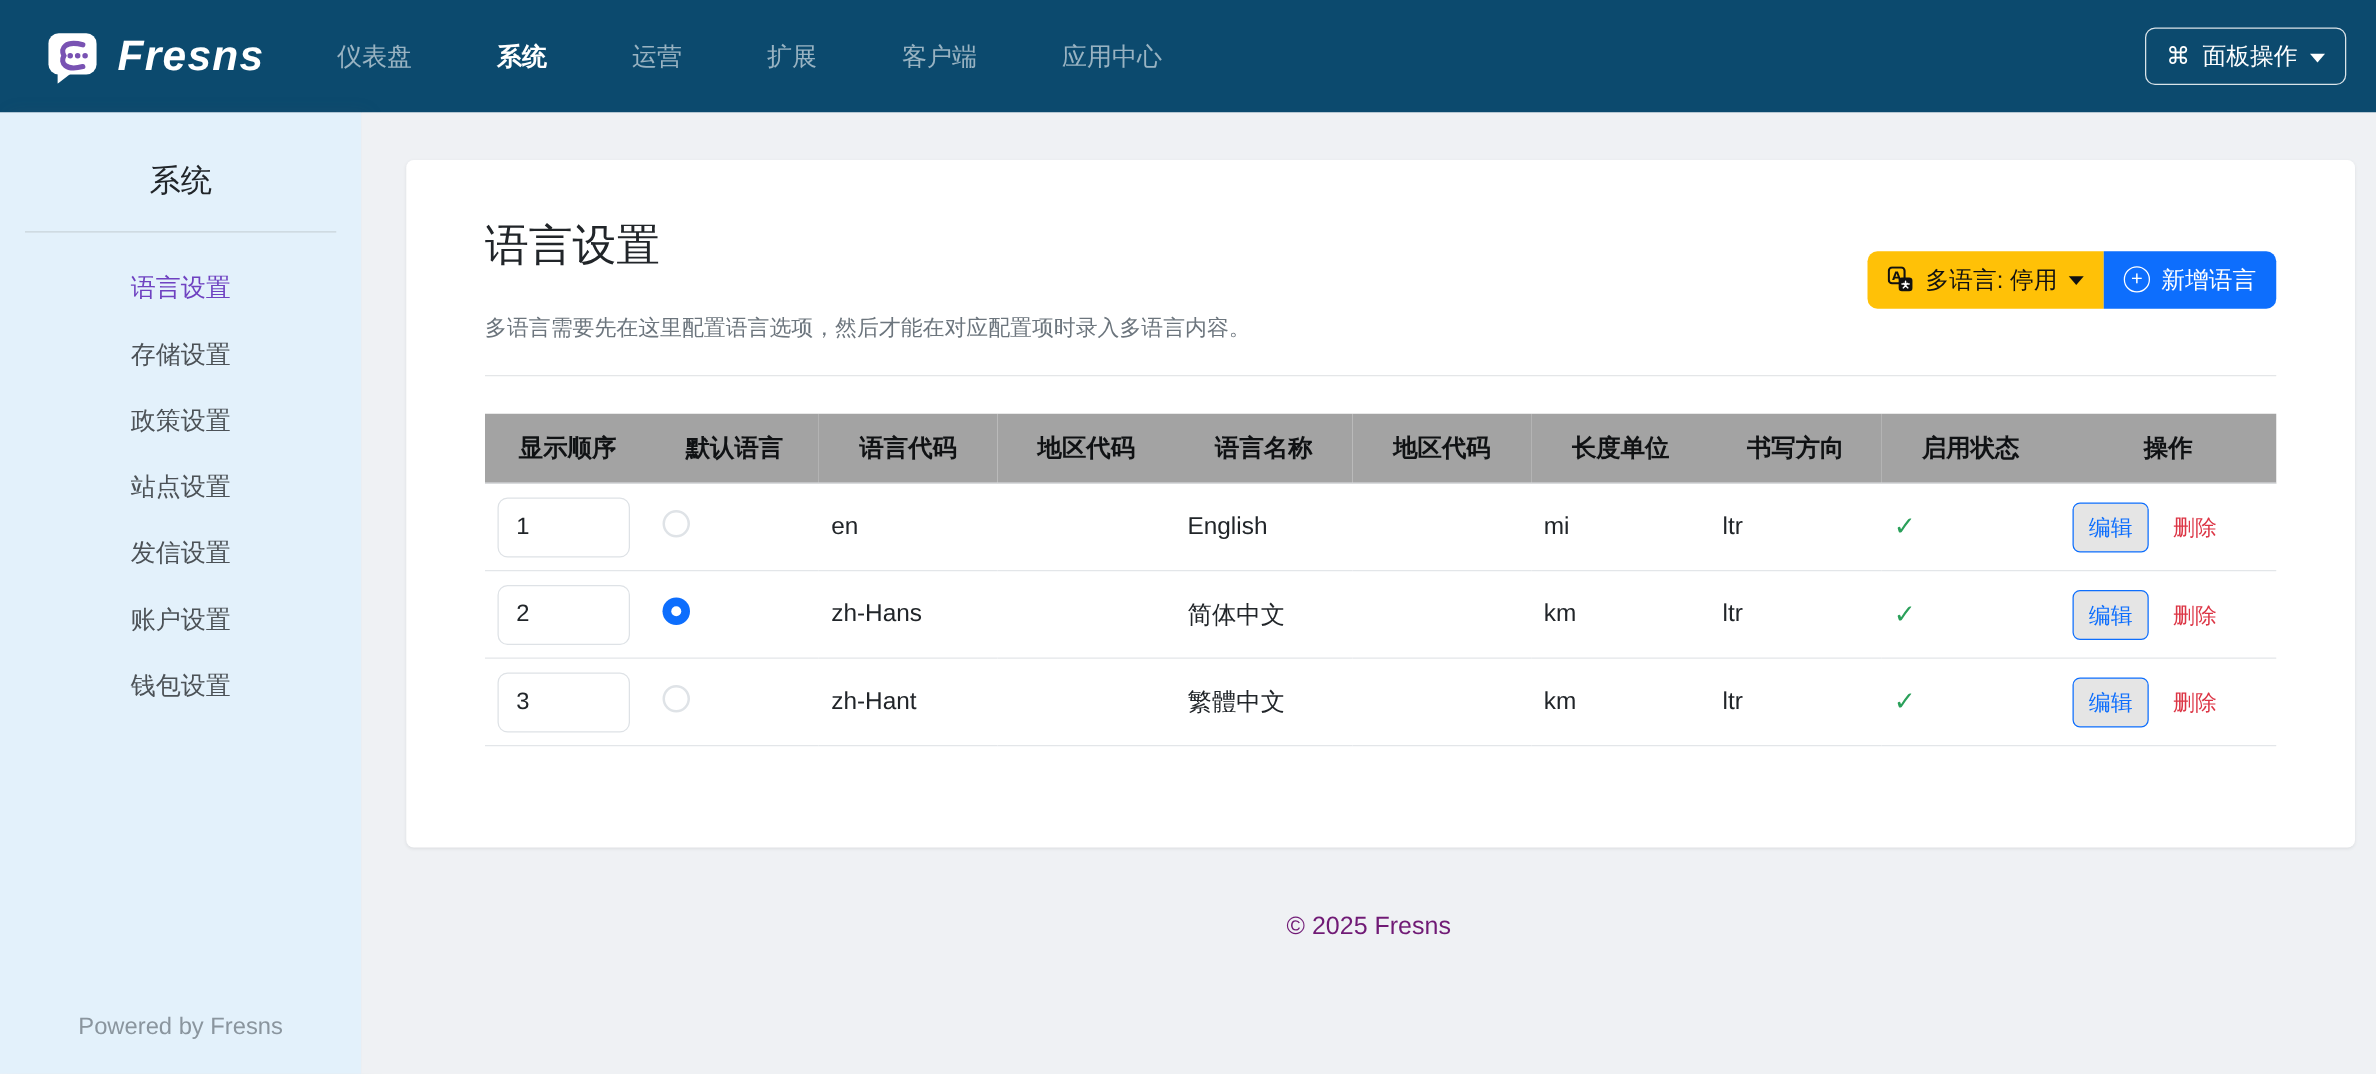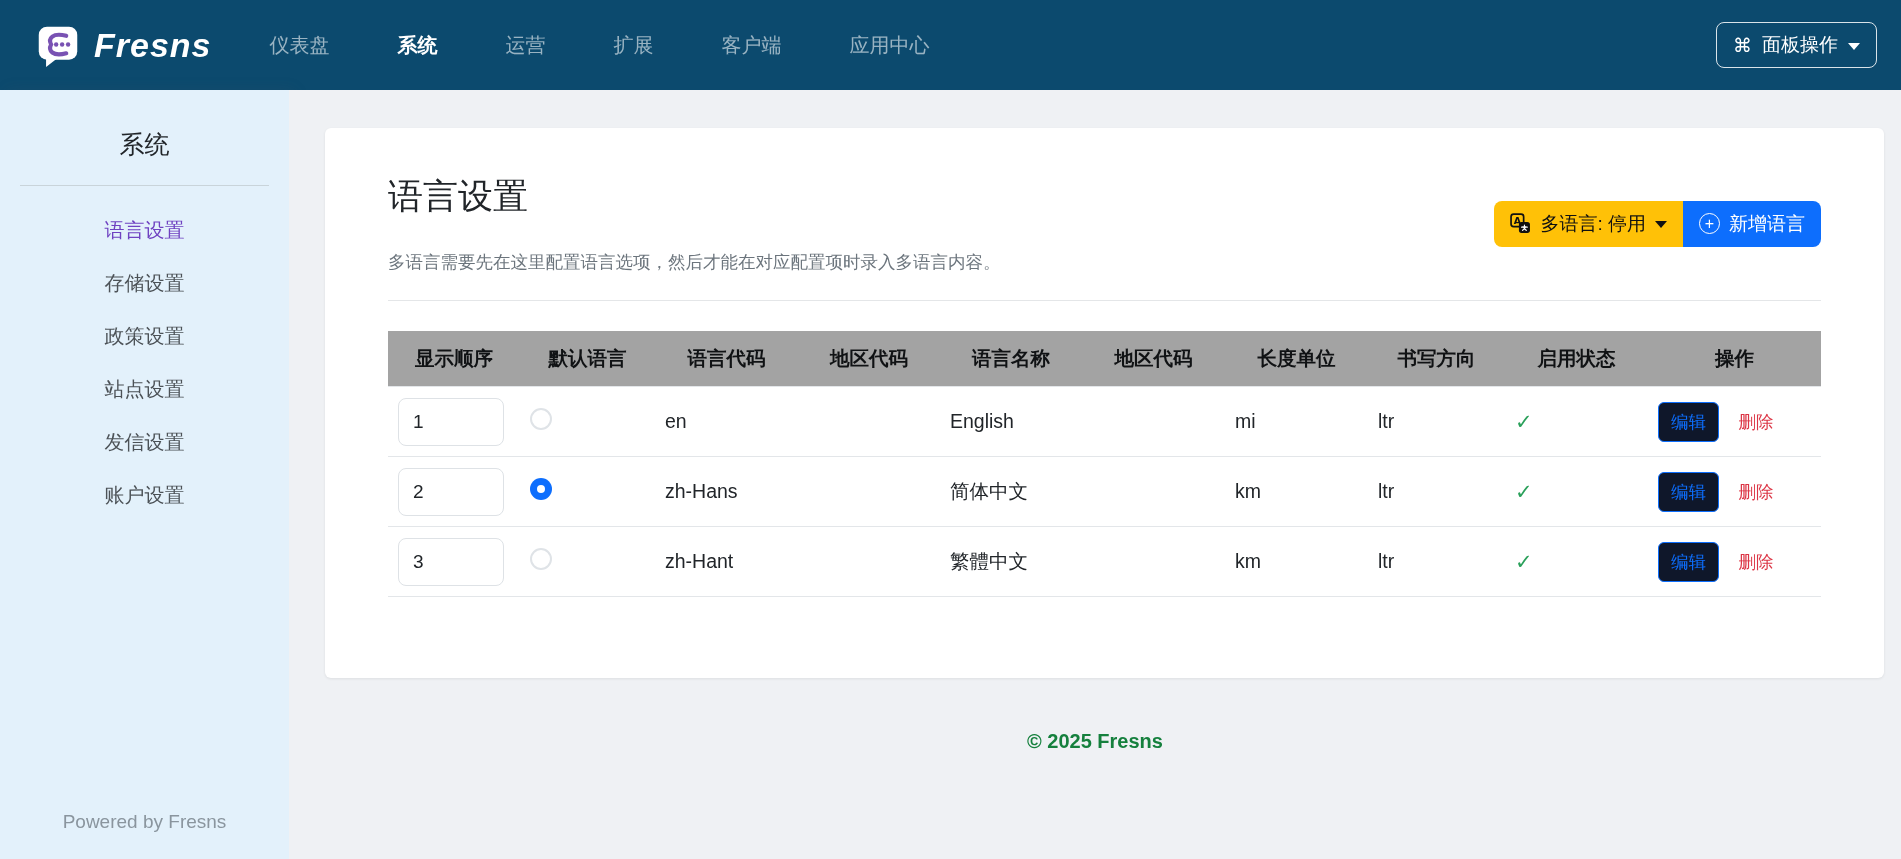--- a/index.html
+++ b/index.html
@@ -62,26 +62,26 @@
 
   .order-input { width:106px; height:48px; border:1px solid #dee2e6; border-radius:8px;
     font-size:19px; padding:0 14px; color:#212529; outline:none;
     font-family:"Liberation Sans","DejaVu Sans",sans-serif; }
   .radio { display:inline-block; width:22px; height:22px; border-radius:50%;
     border:2px solid #dfe3e7; background:#fff; cursor:pointer; position:relative; }
   .radio.checked { border:none; background:#0d6efd; }
   .radio.checked::after { content:""; position:absolute; left:7px; top:7px; width:8px; height:8px;
     border-radius:50%; background:#fff; }
   .check { color:#2aa05a; font-size:21px; font-weight:700; }
-  .edit-btn { border:1px solid #0d6efd; color:#0d6efd; background:#0f172a; border-radius:6px;
+  .edit-btn { border:1px solid #0d6efd; color:#0d6efd; background:#e5e5e5; border-radius:6px;
     font-size:17.5px; padding:7px 12px; cursor:pointer;
     font-family:"Liberation Sans","DejaVu Sans",sans-serif; }
   .del-link { color:#dc3545; font-size:17.5px; margin-left:14px; cursor:pointer; text-decoration:none;margin-top:46px; }
 
-  .copyright { text-align:center; margin-top:52px; font-size:20px; color:#15803d;font-weight:bold; }
+  .copyright { text-align:center; margin-top:52px; font-size:20px; color:#701a75; }
 </style>
 </head>
 <body>
 
 <header class="navbar">
   <div class="brand">
     <span style="display:inline-flex;">
       <svg width="44" height="44" viewBox="0 0 48 48">
         <rect x="3" y="4" width="42" height="36" rx="9" fill="#ffffff"></rect>
         <polygon points="11,38 11,48 24,38" fill="#ffffff"></polygon>
@@ -111,20 +111,21 @@
 <aside class="sidebar">
   <div class="sidebar-title">系统</div>
   <hr class="sidebar-divider">
   <ul class="sidebar-menu">
     <li class="active">语言设置</li>
     <li>存储设置</li>
     <li>政策设置</li>
     <li>站点设置</li>
     <li>发信设置</li>
     <li>账户设置</li>
+    <li>钱包设置</li>
   </ul>
   <div class="sidebar-footer">Powered by Fresns</div>
 </aside>
 
 <main class="main">
   <section class="card">
 
     <div class="card-header">
       <div>
         <div class="page-title">语言设置</div>

